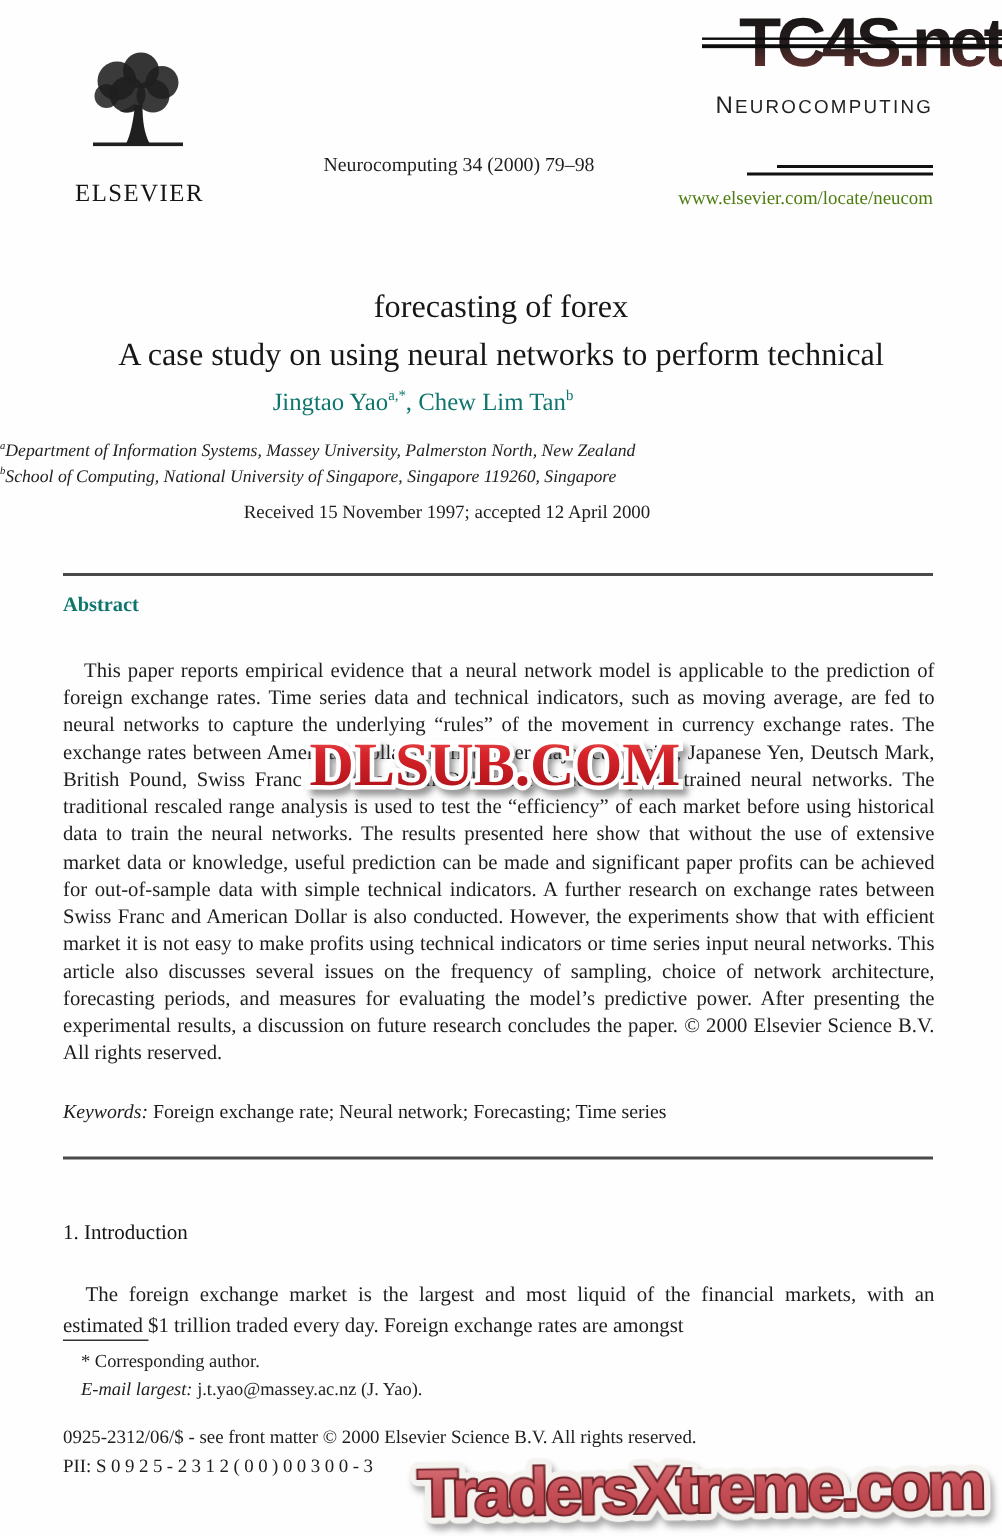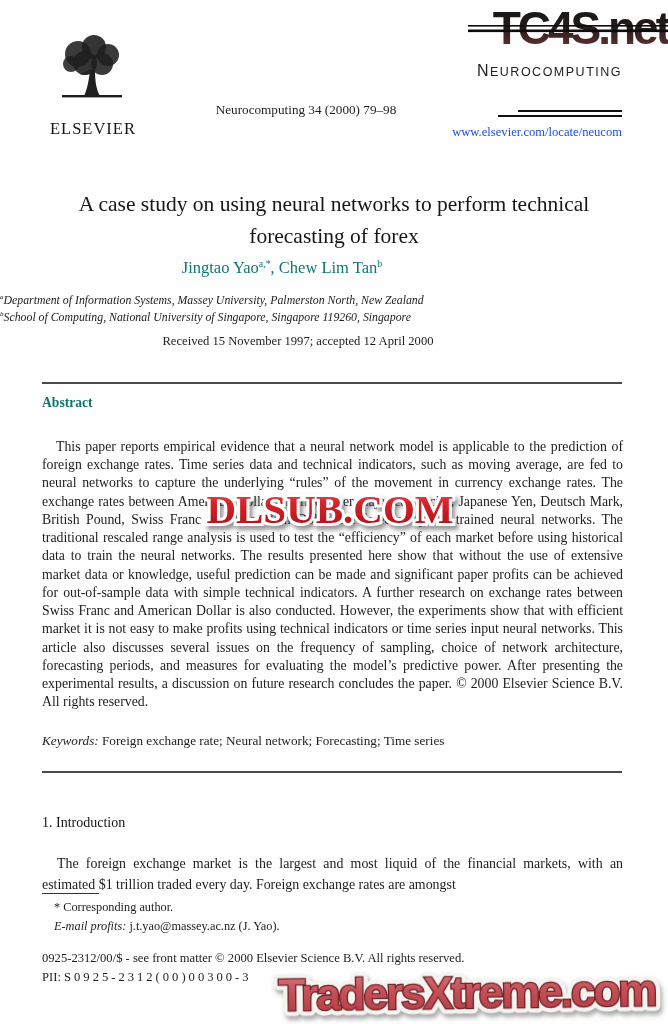--- a/index.html
+++ b/index.html
@@ -22,21 +22,21 @@
   }
   .right-head{position:absolute;right:46px;top:62px;width:190px;text-align:right;}
   .journal-name{
     font-family:"Liberation Sans", sans-serif;
     font-size:12.5px;letter-spacing:1.5px;color:#222;
   }
   .journal-name::first-letter{font-size:16px;}
   .double-rule{margin-top:30px;}
   .double-rule .r1{display:block;margin-left:auto;width:104px;height:1.5px;background:#111;}
   .double-rule .r2{display:block;margin-left:auto;margin-top:3px;width:124px;height:2.5px;background:#111;}
-  .journal-url{margin-top:8px;font-size:12.6px;color:#1d4ed8;}
+  .journal-url{margin-top:8px;font-size:12.6px;color:#4d7c0f;}
   
   .title{
     position:absolute;left:0;top:188px;width:668px;
     text-align:center;font-size:21.5px;line-height:32px;color:#161616;
   }
   .authors{
     position:absolute;left:0;top:258px;width:564px;
     text-align:center;font-size:16.5px;color:#0f766e;
   }
   sup{font-size:0.6em;vertical-align:super;line-height:0;}
@@ -110,22 +110,22 @@
   <div class="right-head">
     <div class="journal-name">NEUROCOMPUTING</div>
     <div class="double-rule">
       <span class="r1"></span>
         <span class="r2"></span>
     </div>
     <div class="journal-url">www.elsevier.com/locate/neucom</div>
   </div>
 
   <div class="title">
+    <div>forecasting of forex</div>
     <div>A case study on using neural networks to perform technical</div>
-    <div>forecasting of forex</div>
   </div>
 
   <div class="authors">
     <span>Jingtao Yao</span><sup>a,*</sup><span>, </span><span>Chew Lim Tan</span><sup>b</sup>
   </div>
 
   <div class="affiliations">
     <div><sup>a</sup><span>Department of Information Systems, Massey University, Palmerston North, New Zealand</span></div>
     <div><sup>b</sup><span>School of Computing, National University of Singapore, Singapore 119260, Singapore</span></div>
   </div>
@@ -142,24 +142,24 @@
   </div>
 
   <div class="hr hr2"></div>
 
   <div class="section-head">1.  Introduction</div>
   <p class="intro-body">The foreign exchange market is the largest and most liquid of the financial markets, with an estimated $1 trillion traded every day. Foreign exchange rates are amongst</p>
 
   <div class="fn-rule"></div>
   <div class="fn-line1">* Corresponding author.</div>
   <div class="fn-line2">
-    <span class="em-label">E-mail profits:</span><span> j.t.yao@massey.ac.nz (J. Yao).</span>
-  </div>
-
-  <div class="footer-issn">0925-2312/00/$ - see front matter  ©  2000 Elsevier Science B.V. All rights reserved.</div>
+    <span class="em-label">E-mail largest:</span><span> j.t.yao@massey.ac.nz (J. Yao).</span>
+  </div>
+
+  <div class="footer-issn">0925-2312/06/$ - see front matter  ©  2000 Elsevier Science B.V. All rights reserved.</div>
   <div class="footer-pii">
     <span>PII:</span>
     <span class="pii-value">S0925-2312(00)00300-3</span>
   </div>
 
   <div class="wm-top">
     <svg width="202" height="54" viewBox="0 0 202 54">
       <defs>
         <linearGradient id="tcgrad" x1="0" y1="0" x2="0" y2="1">
           <stop offset="0%" stop-color="#141414"></stop>

